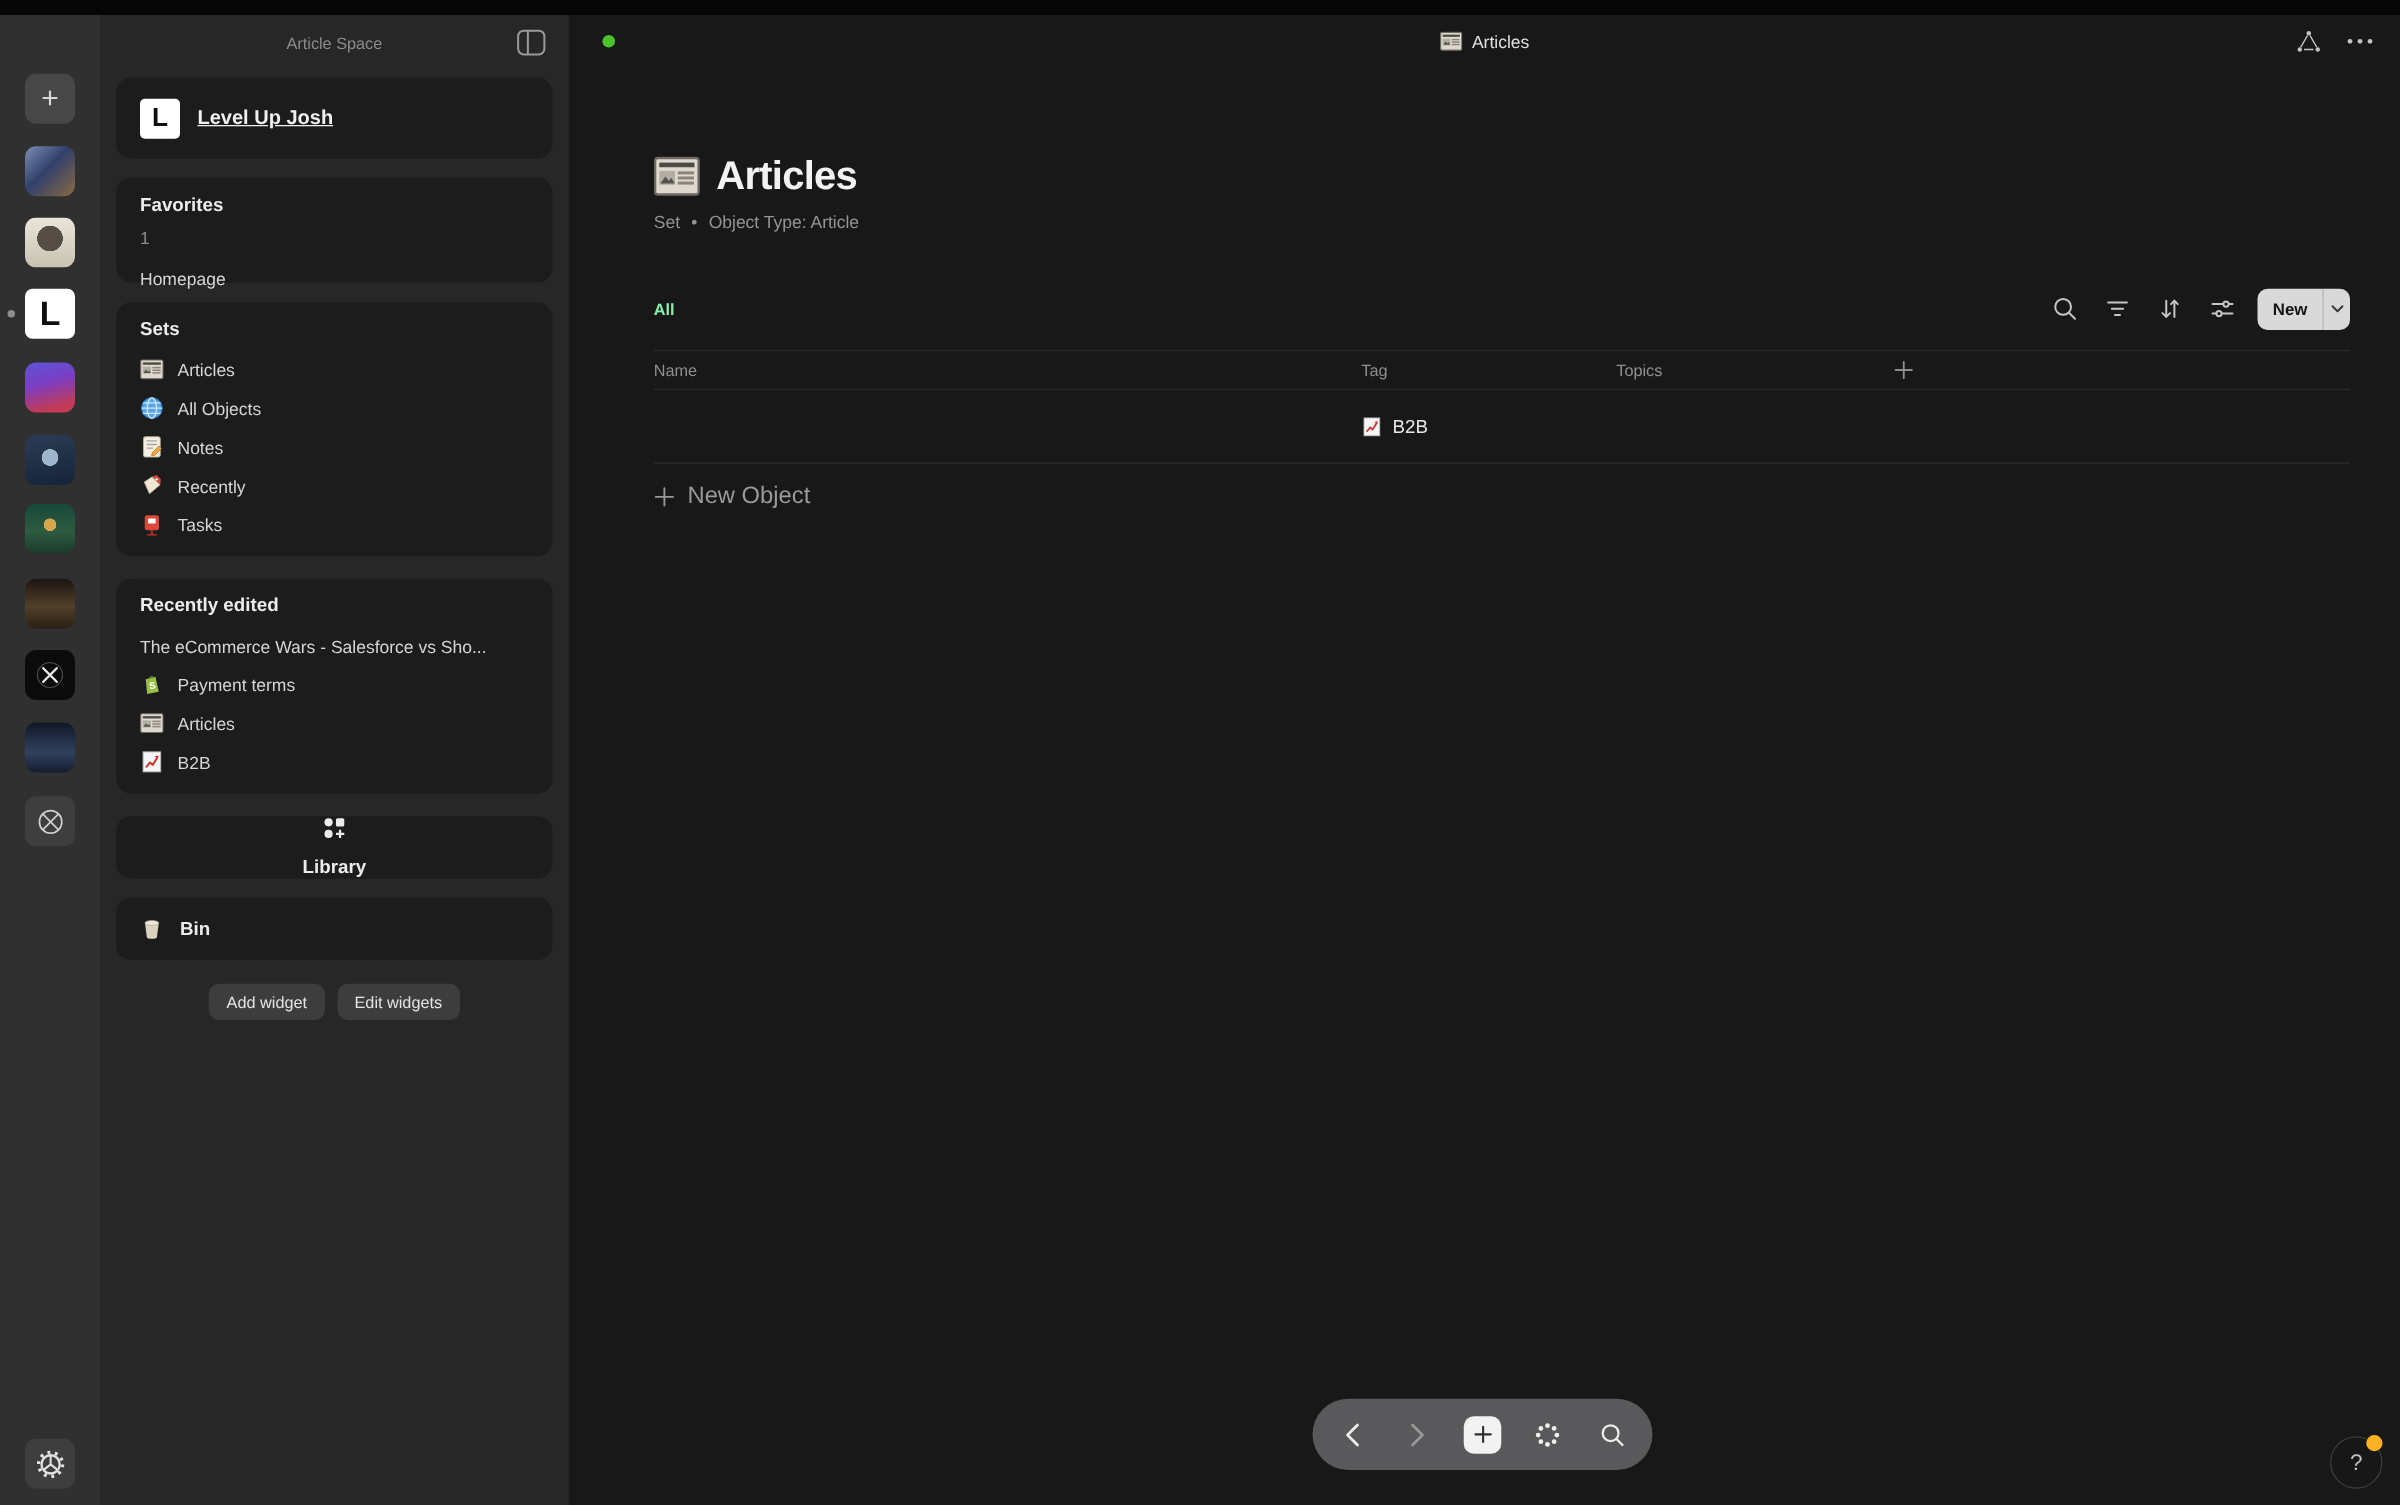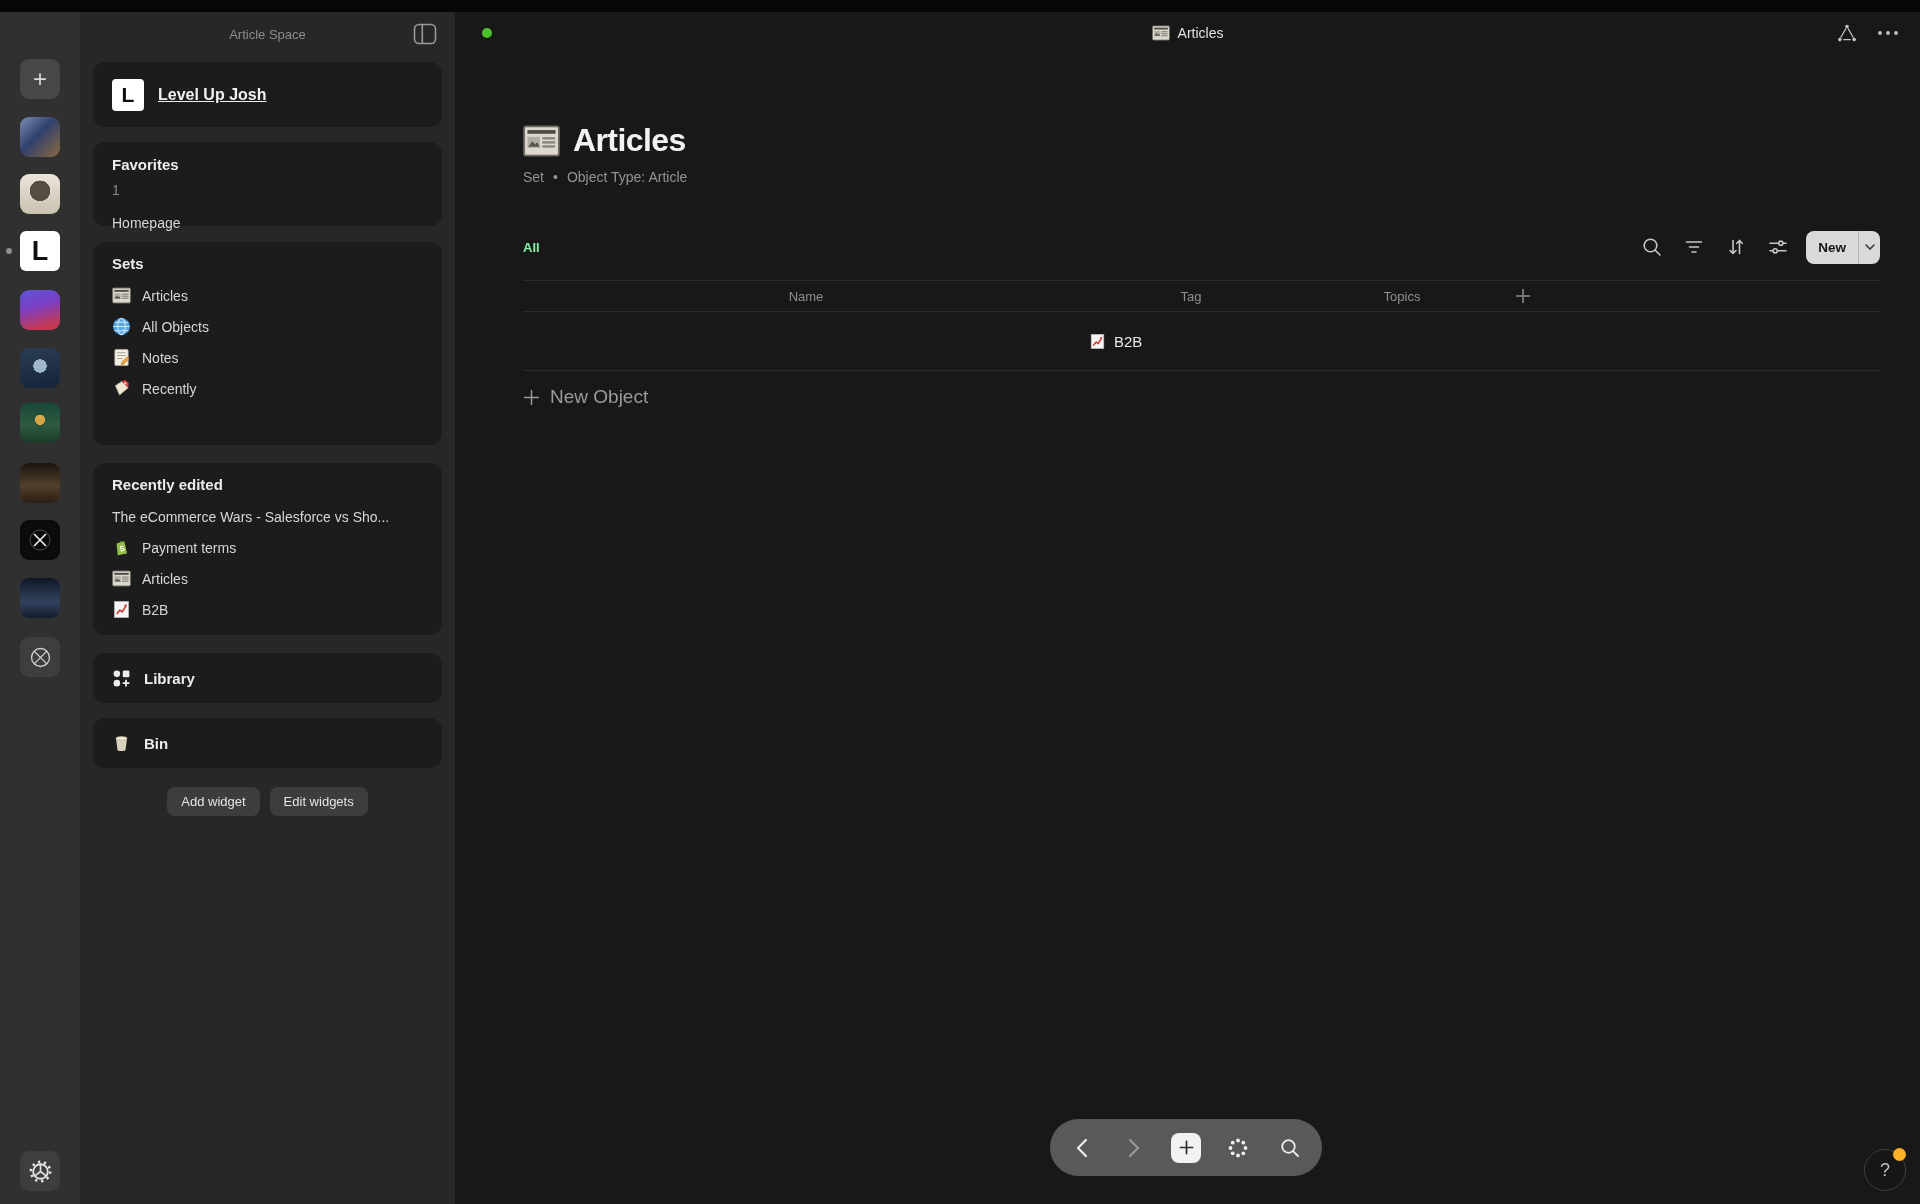--- a/index.html
+++ b/index.html
@@ -44,21 +44,21 @@
   .card-title { color:#ececec; font-size:15px; font-weight:700; }
   .card-count { color:#8c8c8c; font-size:14px; }
   .sb-item { display:flex; align-items:center; gap:11px; height:31px; color:#d6d6d6; font-size:14px; cursor:pointer; }
   .fav-card .sb-item { margin-top:9px; }
   .sb-ic { width:19px; height:19px; flex:none; display:flex; align-items:center; justify-content:center; }
   .sb-ic svg { width:19px; height:19px; }
   .sets-card { margin-top:16px; height:203px; padding:13px 19px 12px; }
   .sets-card .card-title-row, .recent-card .card-title-row { margin-bottom:8px; }
   .recent-card { margin-top:18px; height:172px; padding:13px 19px 12px; }
   .row-card { display:flex; align-items:center; gap:13px; padding:0 19px; height:50px; cursor:pointer; }
-  .library-card { margin-top:18px; }
+  .library-card { margin-top:18px;flex-direction:column; }
   .bin-card { margin-top:15px; }
   .row-card .label { color:#ececec; font-size:15px; font-weight:700; }
   .widget-btns { margin-top:19px; display:flex; justify-content:center; gap:10px; }
   .widget-btn { background:#3d3d3d; color:#e4e4e4; font-size:13px; height:29px; padding:0 14px;
     border-radius:8px; border:none; display:flex; align-items:center; cursor:pointer; font-family:inherit; }
 
   
   .main { position:absolute; left:455px; top:12px; right:0; bottom:0; background:#181818; }
   .status-dot { position:absolute; left:27px; top:16px; width:10px; height:10px; border-radius:50%; background:#4cc22d; }
   .tb-center { position:absolute; top:0; left:0; right:0; height:42px; display:flex; align-items:center;
@@ -78,21 +78,21 @@
   .toolbar { display:flex; align-items:center; gap:19px; }
   .tool-ic { background:none; border:none; width:23px; height:23px; color:#c6c6c6; cursor:pointer;
     display:flex; align-items:center; justify-content:center; }
   .new-btn { margin-left:-2px; display:flex; height:33px; border-radius:8px; overflow:hidden;
     background:#d9d9d9; border:none; padding:0; cursor:pointer; font-family:inherit; }
   .new-main { padding:0 12px; display:flex; align-items:center; font-size:13.5px; font-weight:600;
     color:#161616; border-right:1px solid #b7b7b7; }
   .new-chev { width:21px; display:flex; align-items:center; justify-content:center; color:#3a3a3a; }
 
   .table { margin-top:15px; }
-  .t-grid { display:grid; grid-template-columns:566px 204px 218px 1fr; align-items:center;text-align:center; }
+  .t-grid { display:grid; grid-template-columns:566px 204px 218px 1fr; align-items:center; }
   .t-head { height:32px; border-top:1px solid #2a2a2a; border-bottom:1px solid #2a2a2a; color:#8f8f8f; font-size:13px; }
   .t-plus { background:none; border:none; color:#8f8f8f; cursor:pointer; width:24px; height:24px;
     display:flex; align-items:center; justify-content:center; }
   .t-row { height:59px; border-bottom:1px solid #2a2a2a; color:#e8e8e8; font-size:15px; cursor:pointer; }
   .t-topic { display:flex; gap:8px; align-items:center; }
   .t-topic svg { width:17px; height:17px; }
   .t-new { display:flex; align-items:center; gap:10px; height:52px; color:#9a9a9a; font-size:19px; cursor:pointer; }
 
   
   .dock { position:absolute; left:1050px; top:1119px; width:272px; height:57px; background:#59595b;
@@ -216,20 +216,31 @@
       <div class="sb-item">
         <span class="sb-ic">
           <svg viewBox="0 0 20 20">
               <path d="M3.6 7 L10.3 2.6 L17 9.2 L8 16.8 Z" fill="#efe7d4" stroke="#bdb296" stroke-width="0.8"></path>
               <path d="M10.3 2.6 L14 1 L17.6 4.6 L17 9.2 Z" fill="#d8483b"></path>
               <circle cx="14" cy="4.7" r="1" fill="#ffffff"></circle>
             </svg>
         </span>
         <span>Recently</span>
       </div>
+      <div class="sb-item">
+        <span class="sb-ic">
+          <svg viewBox="0 0 20 20">
+              <rect x="4" y="2.3" width="12" height="12.7" rx="2" fill="#d8483b"></rect>
+              <rect x="6.8" y="5" width="6.4" height="4.2" rx="0.6" fill="#ffffff"></rect>
+              <rect x="8.9" y="15" width="2.2" height="3.4" fill="#9e2f26"></rect>
+              <rect x="5.8" y="18.2" width="8.4" height="1.3" rx="0.6" fill="#9e2f26"></rect>
+            </svg>
+        </span>
+        <span>Tasks</span>
+      </div>
     </div>
 
     <div class="card recent-card">
       <div class="card-title-row">
         <span class="card-title">Recently edited</span>
       </div>
       <div class="sb-item">
         <span>The eCommerce Wars - Salesforce vs Sho...</span>
       </div>
       <div class="sb-item">

